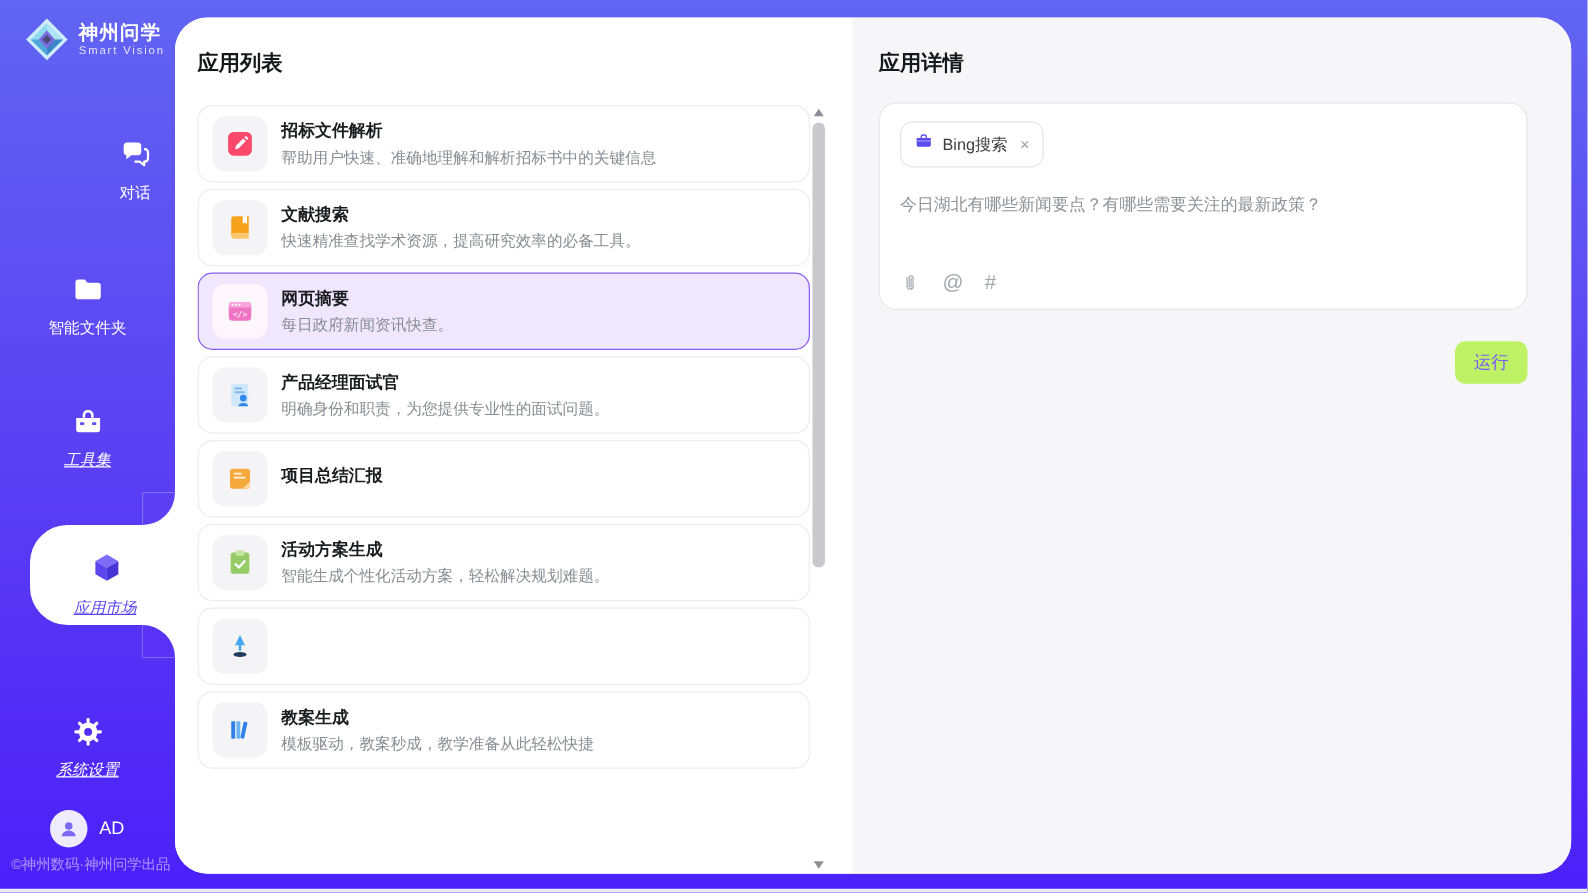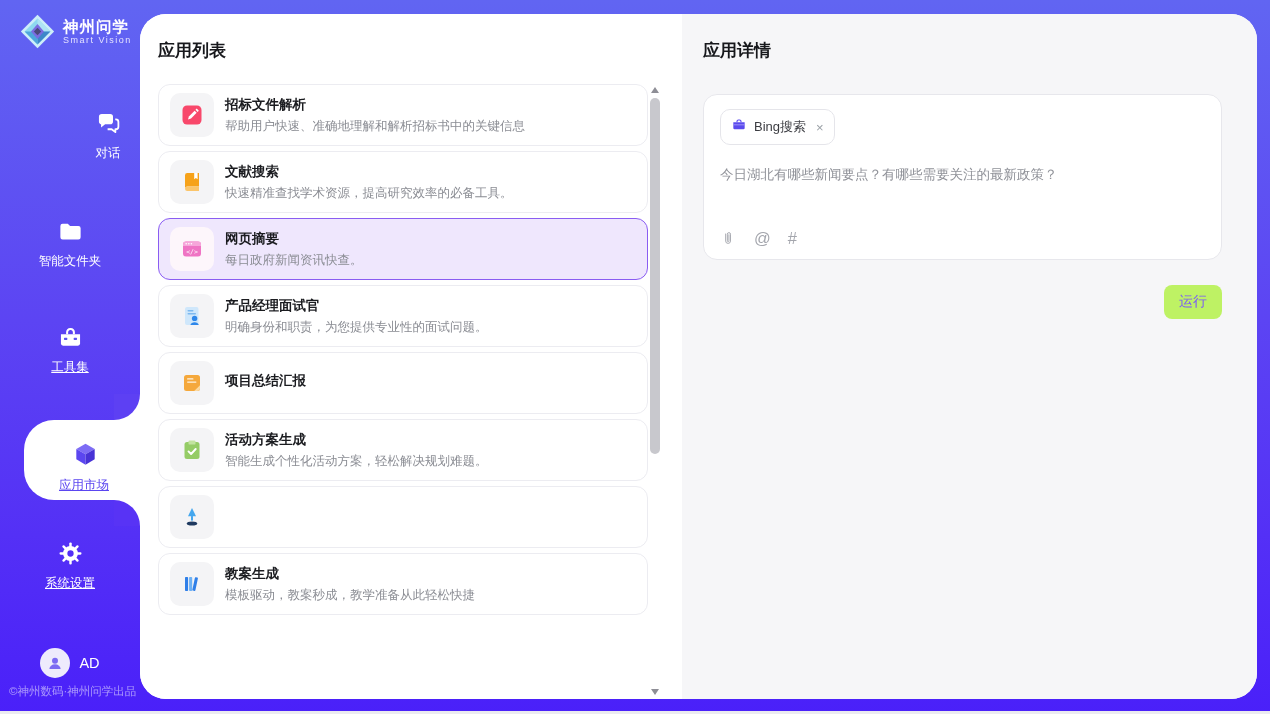--- a/index.html
+++ b/index.html
@@ -9,21 +9,21 @@
   .bottom-strip{position:absolute;left:0;right:0;bottom:0;height:3px;background:#ebebf0;z-index:9;}
 
   
   .sidebar{position:absolute;left:0;top:0;width:140px;height:714px;z-index:2;}
   .logo-row{position:absolute;top:13px;left:19px;display:flex;align-items:center;gap:7px;}
   .brand-name{color:#fff;font-size:15.5px;font-weight:bold;line-height:1.15;letter-spacing:1px;}
   .brand-tagline{color:#e4e2ff;font-size:9px;letter-spacing:1.5px;}
   .nav-item{position:absolute;left:0;width:140px;text-align:center;color:#fff;cursor:pointer;}
   .nav-item .nicon{display:inline-block;width:27px;height:27px;}
   .nav-item .nlabel{display:block;margin-top:4px;font-size:12.5px;}
-  .nav-item.u .nlabel{text-decoration:underline;}
+  .nav-item.u .nlabel{text-decoration:underline;font-style:italic;}
   .nav-item.active{color:#5b46f0;}
   .bubble{position:absolute;left:24px;top:420px;width:116px;height:80px;background:#fff;
           border-radius:30px 0 0 30px;}
   .notch{position:absolute;left:114px;width:26px;height:26px;background:#fff;}
   .notch.t{top:394px;}  .notch.b{top:500px;}
   .notch.t::after{content:'';position:absolute;inset:0;background:#5d40f3;border-bottom-right-radius:26px;}
   .notch.b::after{content:'';position:absolute;inset:0;background:#5833f5;border-top-right-radius:26px;}
   .user-row{position:absolute;top:648px;left:0;width:140px;display:flex;align-items:center;justify-content:center;gap:9px;}
   .avatar{width:30px;height:30px;border-radius:50%;background:#eeebfc;display:flex;align-items:center;justify-content:center;}
   .user-label{color:#fff;font-size:14.5px;text-align:center;}
@@ -47,21 +47,21 @@
   .card-desc{font-size:12.5px;color:#8a8c93;}
   
   .sb-track{position:absolute;left:509px;top:70px;width:12px;height:614px;}
   .sb-up,.sb-down{position:absolute;left:2px;width:0;height:0;border-left:4px solid transparent;border-right:4px solid transparent;}
   .sb-up{top:3px;border-bottom:6px solid #8e8e96;}
   .sb-down{bottom:3px;border-top:6px solid #8e8e96;}
   .sb-thumb{position:absolute;left:1px;top:14px;width:10px;height:356px;background:#c8c8cd;border-radius:5px;}
 
   
   .detail-panel{position:relative;flex:1;background:#f6f6f8;padding:25px 0 0 21px;box-sizing:border-box;}
-  .detail-card{position:relative;width:519px;height:166px;box-sizing:border-box;margin-top:32px;
+  .detail-card{position:relative;width:519px;height:166px;box-sizing:border-box;margin-top:20px;
                background:#fff;border:1px solid #e7e7ec;border-radius:14px;padding:14px 16px;}
   .chip{display:inline-flex;align-items:center;gap:7px;padding:7px 10px;border:1px solid #e5e5ea;
         border-radius:10px;background:#fff;cursor:default;}
   .chip svg{width:16px;height:16px;}
   .chip-label{font-size:13px;color:#3c3d42;}
   .chip-close{font-size:13px;color:#9aa0a6;margin-left:3px;cursor:pointer;line-height:1;}
   .question{margin-top:20px;font-size:13.5px;color:#8f9198;padding-right:16px;line-height:1.5;}
   .attach-row{position:absolute;left:16px;bottom:11px;display:flex;align-items:center;gap:17px;color:#a4a6ad;}
   .attach-row svg{width:17px;height:17px;display:block;}
   .attach-sym{font-size:16.5px;color:#a4a6ad;cursor:pointer;}
@@ -121,21 +121,21 @@
 
   <div class="nav-item active u" style="top: 440px; margin-left: 14px;">
     <span class="nicon"><svg viewBox="0 0 24 24" width="29" height="29">
             <polygon points="12,3 19.6,7.4 12,11.7 4.4,7.4" fill="#7d6cf5"></polygon>
             <polygon points="4.4,7.4 12,11.7 12,20.4 4.4,16" fill="#5b46f0"></polygon>
             <polygon points="19.6,7.4 12,11.7 12,20.4 19.6,16" fill="#4833d6"></polygon>
           </svg></span>
     <span class="nlabel">应用市场</span>
   </div>
 
-  <div class="nav-item u" style="top: 540px;">
+  <div class="nav-item u" style="top: 572px;">
     <span class="nicon"><svg viewBox="0 0 24 24" width="27" height="27">
             <g fill="#fff">
               <rect x="10.9" y="2.2" width="2.2" height="5" rx="1"></rect>
               <rect x="10.9" y="2.2" width="2.2" height="5" rx="1" transform="rotate(45 12 12)"></rect>
               <rect x="10.9" y="2.2" width="2.2" height="5" rx="1" transform="rotate(90 12 12)"></rect>
               <rect x="10.9" y="2.2" width="2.2" height="5" rx="1" transform="rotate(135 12 12)"></rect>
               <rect x="10.9" y="2.2" width="2.2" height="5" rx="1" transform="rotate(180 12 12)"></rect>
               <rect x="10.9" y="2.2" width="2.2" height="5" rx="1" transform="rotate(225 12 12)"></rect>
               <rect x="10.9" y="2.2" width="2.2" height="5" rx="1" transform="rotate(270 12 12)"></rect>
               <rect x="10.9" y="2.2" width="2.2" height="5" rx="1" transform="rotate(315 12 12)"></rect>

